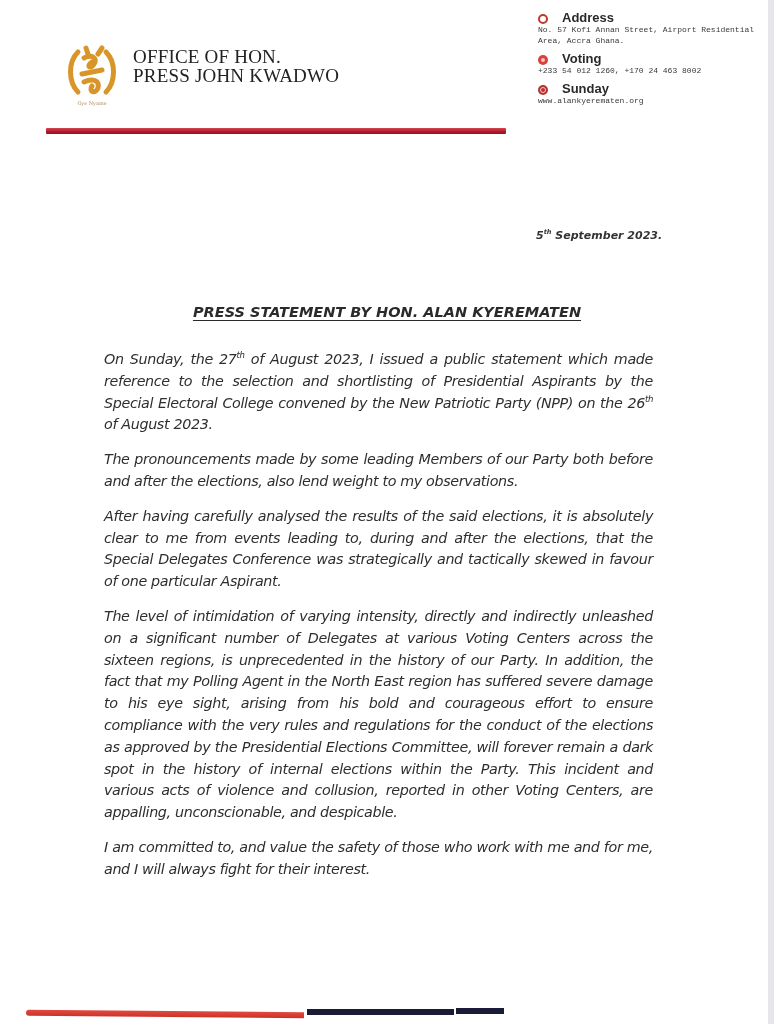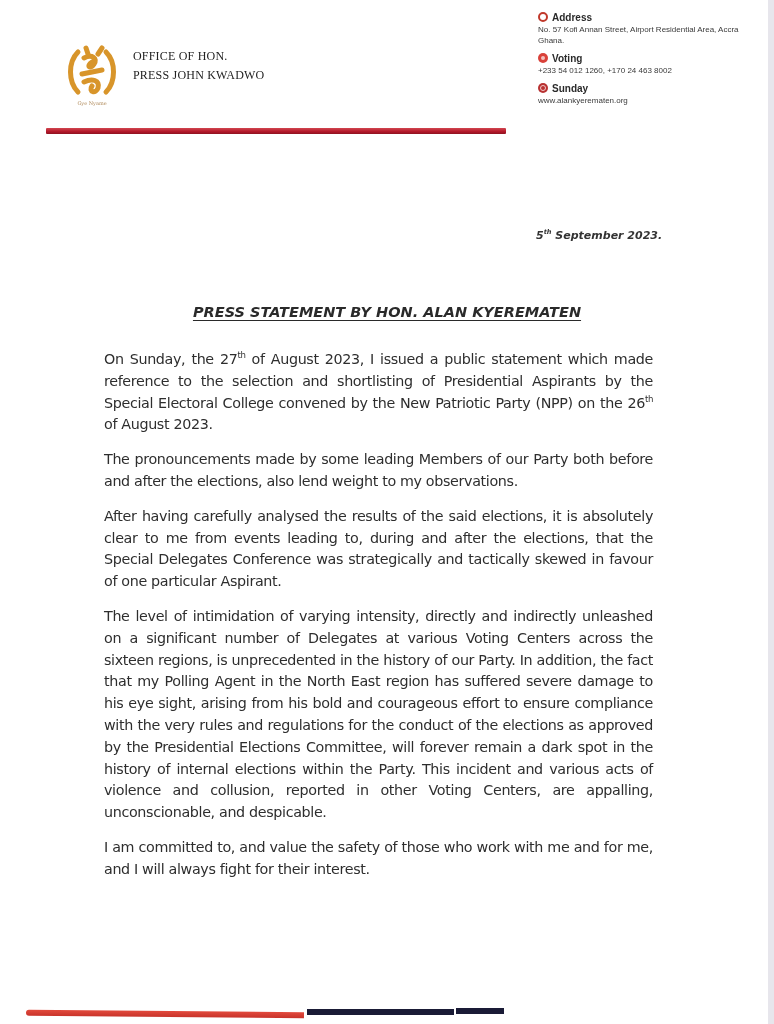--- a/index.html
+++ b/index.html
@@ -17,66 +17,66 @@
     position: absolute; left: 64px; top: 44px; width: 56px; height: 64px;
   }
   .logo-caption {
     position: absolute; left: 0; top: 56px; width: 56px; text-align: center;
     font-family: "DejaVu Serif", serif; font-size: 5px; color: #b08a5a;
   }
   .office {
     position: absolute; left: 133px; top: 47px;
     font-family: "Liberation Serif", serif; color: #222;
   }
-  .office .l1, .office .l2 { font-size: 12px; line-height: 19px; letter-spacing: 0.2px; }
+  .office .l1, .office .l2 { font-size: 19px; line-height: 19px; letter-spacing: 0.2px; }
   .office .l3 { font-size: 27px; line-height: 29px; letter-spacing: 0.5px; }
   .red-rule {
     position: absolute; left: 46px; top: 128px; width: 460px; height: 6px;
     background: linear-gradient(#d24650, #b3182a 60%, #8e1220);
     border-radius: 1px;
   }
   .contact {
     position: absolute; left: 538px; top: 12px; width: 220px;
     font-family: "Liberation Sans", sans-serif;
   }
   .contact .block { margin-bottom: 7px; }
   .contact .head {
-    font-size: 10px; font-weight: bold; color: #2a2a2a; line-height: 12px;
-    display: flex; align-items: flex-start; gap: 4px;
+    font-size: 13px; font-weight: bold; color: #2a2a2a; line-height: 12px;
+    display: flex; align-items: flex-end; gap: 14px;
   }
   .contact .ico {
     width: 10px; height: 10px; border-radius: 50%; display: inline-block;
     box-sizing: border-box; position: relative; flex: none;
   }
   .ico.address { border: 2px solid #c0392b; background: #fff; }
   .ico.phone { background: #d9413a; }
   .ico.phone::after { content:""; position:absolute; left:3px; top:3px; width:4px; height:4px; border-radius:50%; background:#f4c2bf; }
   .ico.email { background: #c93b3b; }
   .ico.email::after { content:""; position:absolute; left:2px; top:3px; width:6px; height:4px; background:#f5d0d0; }
   .ico.web { background: #b83232; }
   .ico.web::after { content:""; position:absolute; left:2px; top:2px; width:6px; height:6px; border-radius:50%; border:1px solid #f2c9c9; box-sizing:border-box; }
-  .contact .val { font-size: 8px; color: #3a3a3a; line-height: 11px; }
+  .contact .val { font-size: 8px; color: #3a3a3a; line-height: 11px; font-family: Liberation Mono, monospace; }
   
   .date {
     position: absolute; left: 536px; top: 229px;
     font-family: "DejaVu Sans", sans-serif; font-style: italic; font-weight: bold;
     font-size: 11px; color: #333;
   }
   sup { font-size: 0.6em; vertical-align: super; line-height: 0; }
   .title {
     position: absolute; left: 0; width: 774px; top: 304px; text-align: center;
     font-weight: bold; font-size: 14.5px; color: #2a2a2a; font-style: italic;
   }
   .title span { text-decoration: underline; text-underline-offset: 3px; }
   .content {
     position: absolute; left: 104px; top: 349px; width: 565px;
     font-size: 14.3px; line-height: 21.8px; color: #2e2e2e; text-align: justify;
     font-family: "DejaVu Sans", sans-serif; letter-spacing: -0.35px;
   }
-  .content p { margin: 0 16px 13px 0; }
+  .content p { margin: 0 16px 13px 0; font-style: italic; }
   .bottom-rule { position: absolute; top: 1011px; height: 6px; }
   .bottom-rule.red { left: 26px; width: 278px; background: linear-gradient(#e24a3d, #c8332a); border-radius: 3px 0 0 3px; transform: rotate(0.5deg); }
   .bottom-rule.navy1 { left: 307px; width: 147px; top: 1009px; background: #1a1b36; }
   .bottom-rule.navy2 { left: 456px; width: 48px; top: 1008px; background: #1a1b36; }
 </style>
 </head>
 <body>
 
 <div class="right-edge"></div>
 

